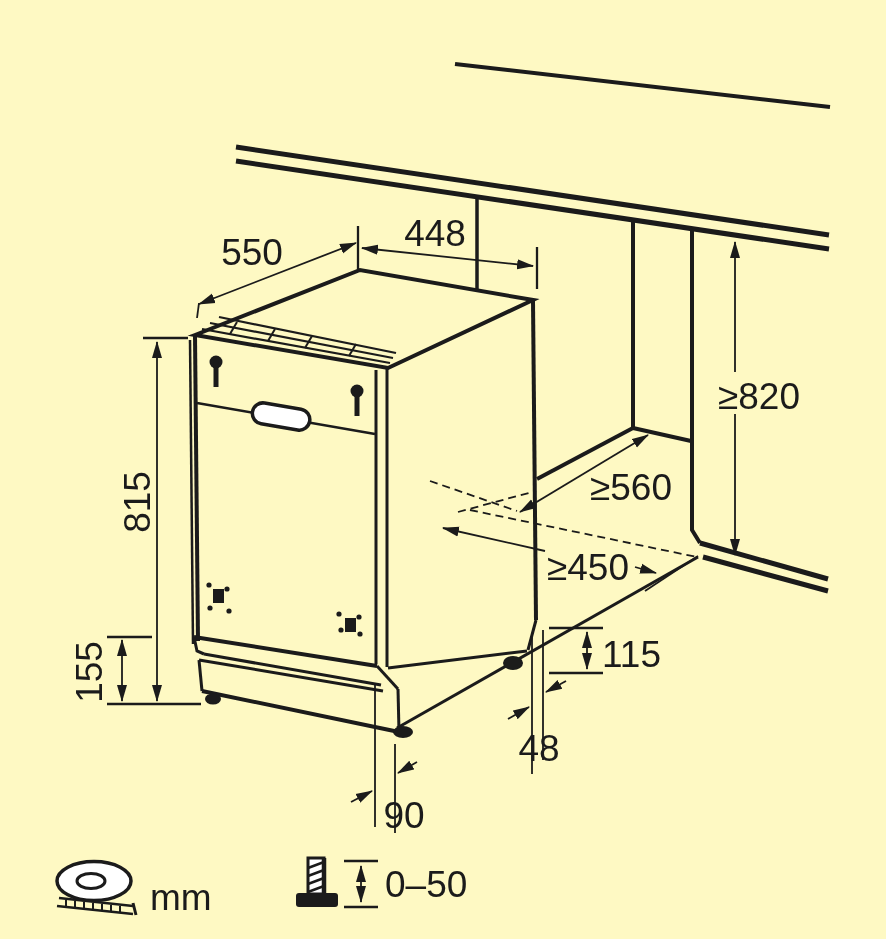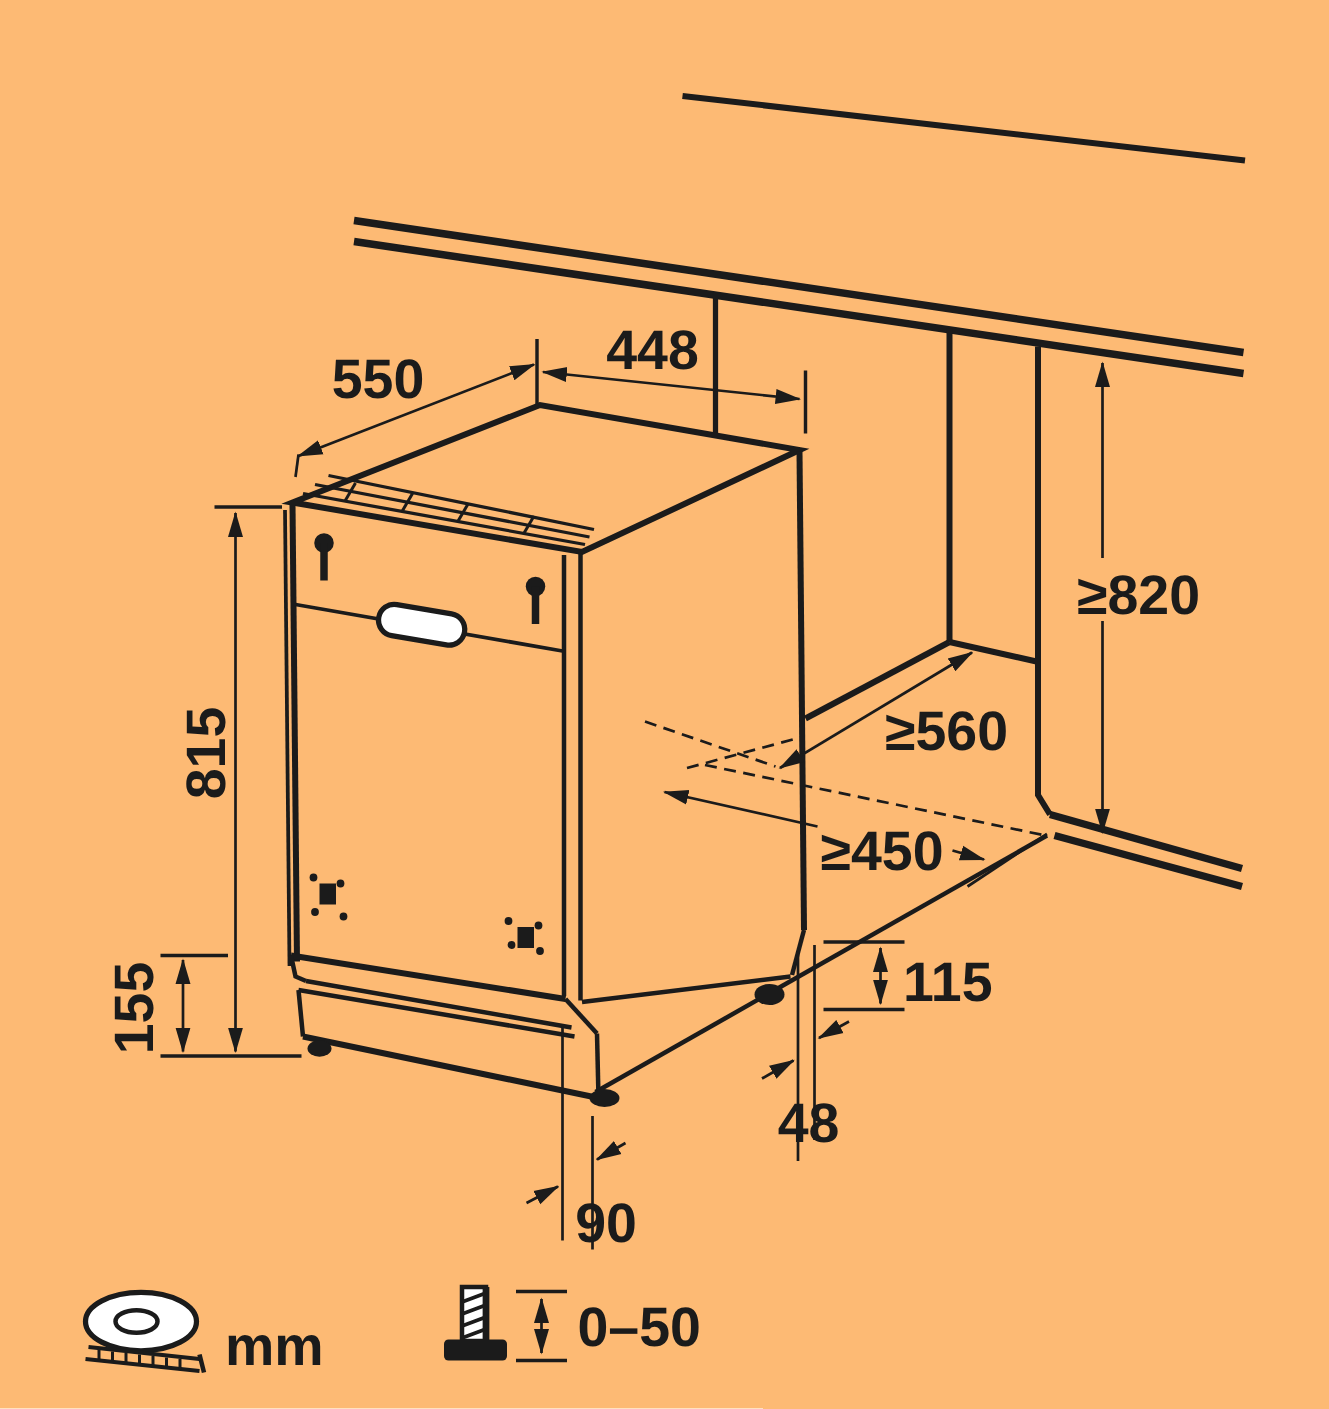--- a/index.html
+++ b/index.html
@@ -1,17 +1,17 @@
 <!DOCTYPE html>
 <html><head>
 <meta charset="utf-8">
 <style>
   html,body{margin:0;padding:0;background:#ffffff;}
-  .stage{position:relative;width:886px;height:939px;background:#fdba74;overflow:hidden;
-         font-family:"Liberation Sans",sans-serif;font-weight:bold;}
+  .stage{position:relative;width:886px;height:939px;background:#fef9c3;overflow:hidden;
+         font-family:"Liberation Sans",sans-serif;}
   svg{position:absolute;left:0;top:0;}
   svg text{fill:#1b1b1b;font-size:37px;font-family:"Liberation Sans",sans-serif;}
   svg .rot{font-size:37px;}
   .ln{stroke:#1b1b1b;fill:none;}
   .dim{stroke:#1b1b1b;stroke-width:1.8;fill:none;}
   .tick{stroke:#1b1b1b;stroke-width:2.3;fill:none;}
   .dash{stroke:#1b1b1b;stroke-width:1.8;fill:none;stroke-dasharray:8 5;}
   .blk{fill:#1b1b1b;stroke:none;}
 </style>
 </head>

